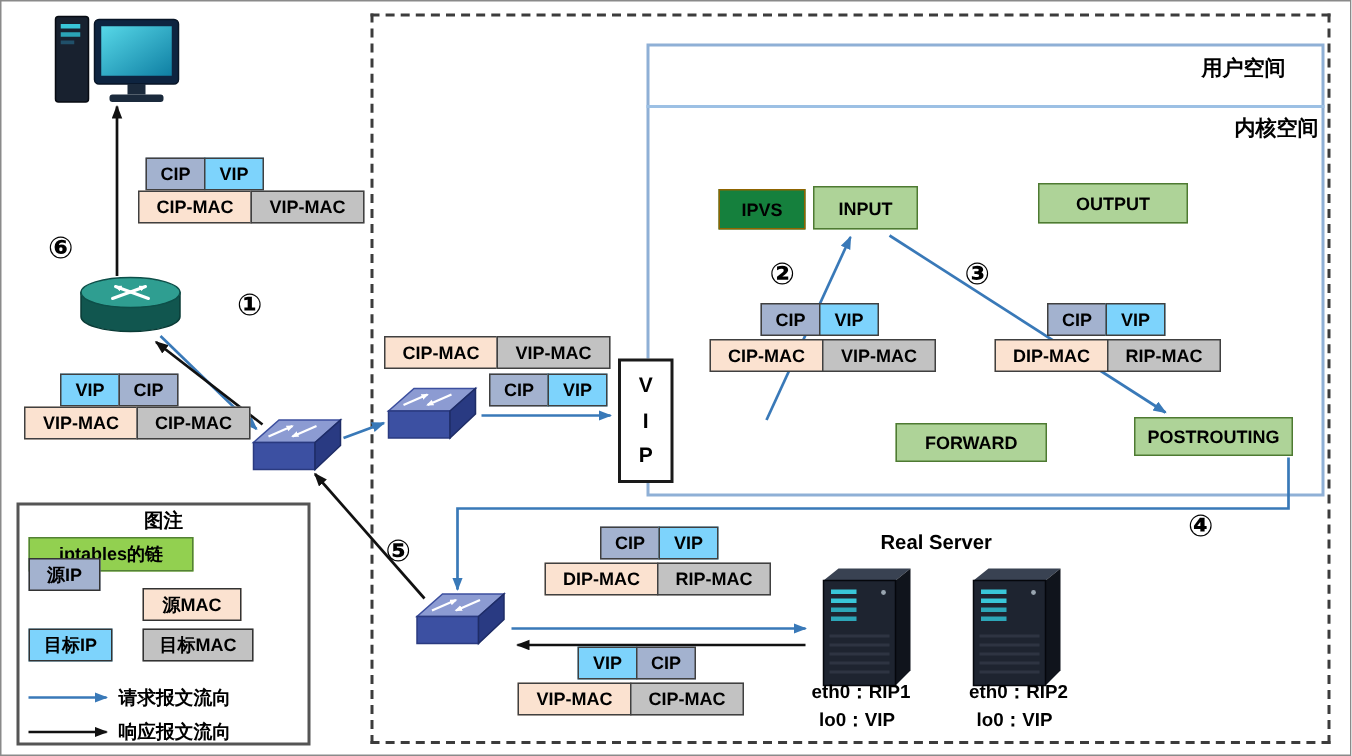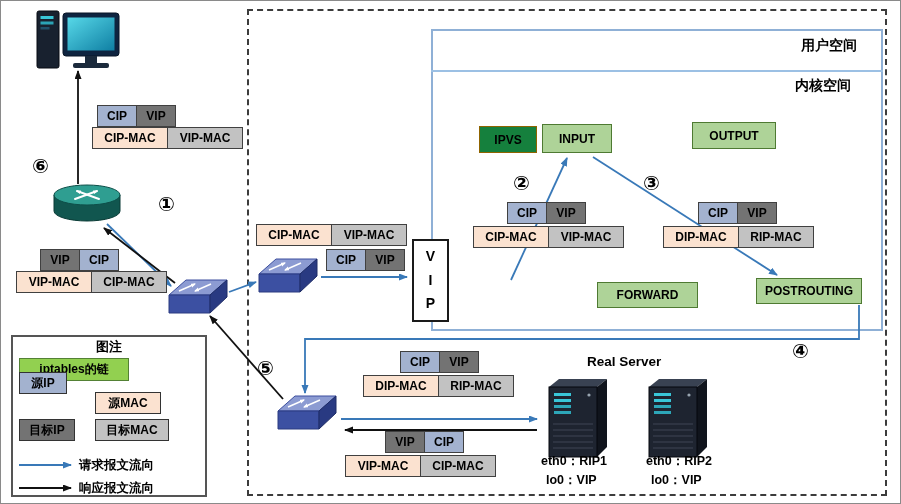--- a/index.html
+++ b/index.html
@@ -14,42 +14,42 @@
   .space-label{font-size:14px;z-index:1}
   .chain{display:flex;align-items:center;justify-content:center;background:#aed398;border:1px solid #4e7a32;font-size:12px;z-index:1}
   .ipvs{background:#15803d;border-color:#8f6400}
   .vip-box{left:411px;top:238px;width:37px;height:83px;background:#fff;border:2px solid #1a1a1a;z-index:3;display:flex;flex-direction:column;align-items:center;justify-content:center;font-size:14px;line-height:1.7}
   .prow{display:flex;z-index:3}
   .cell{display:flex;align-items:center;justify-content:center;height:22px;border:1px solid #404040;font-size:12px}
   .cell + .cell{margin-left:-1px}
   .ip-cell{width:40px}
   .mac-cell{width:76px}
   .c-blue{background:#a3b2cf}
-  .c-yellow{background:#737373}
+  .c-yellow{background:#7dd3fc}
   .c-peach{background:#fbe2d0}
   .c-gray{background:#c2c2c2}
   .step{font-size:20px;z-index:3;line-height:1}
   .rs-title{font-size:13.5px;z-index:3}
   .eth{font-size:12.5px;z-index:3}
   .legend{left:10px;top:334px;width:196px;height:162px;border:2px solid #555;background:#fff;z-index:1}
   .legend-title{left:10px;top:337px;width:196px;text-align:center;font-size:13px;z-index:2}
   .chip{display:flex;align-items:center;justify-content:center;border:1px solid #333;font-size:12px;z-index:2}
   .chip-green{background:#92d050;border-color:#538135}
   .flow-label{font-size:12.5px;z-index:2}
 </style>
 </head>
 <body>
 
 <div class="canvas">
 
   <div class="abs dashed-box"></div>
   <div class="abs director-box"></div>
   <div class="abs director-divider"></div>
   <div class="abs space-label" style="left:800px;top:36px">用户空间</div>
-  <div class="abs space-label" style="left:794px;top:76px">内核空间</div>
+  <div class="abs space-label" style="left:822px;top:76px">内核空间</div>
 
   <svg class="abs layer" width="901" height="504" viewBox="0 0 901 504" xmlns="http://www.w3.org/2000/svg" xmlns:xlink="http://www.w3.org/1999/xlink">
     <defs>
       <marker id="mb" markerWidth="10" markerHeight="8" refX="8" refY="3.5" orient="auto" markerUnits="userSpaceOnUse">
         <path d="M0,0 L9,3.5 L0,7 Z" fill="#3979b8"></path>
       </marker>
       <marker id="mk" markerWidth="10" markerHeight="8" refX="8" refY="3.5" orient="auto" markerUnits="userSpaceOnUse">
         <path d="M0,0 L9,3.5 L0,7 Z" fill="#111111"></path>
       </marker>
       <marker id="mw" markerWidth="6" markerHeight="6" refX="4" refY="2" orient="auto" markerUnits="userSpaceOnUse">
@@ -127,21 +127,21 @@
     <use href="#switch-shape" xlink:href="#switch-shape" transform="translate(168,279)"></use>
     <use href="#switch-shape" xlink:href="#switch-shape" transform="translate(258,258)"></use>
     <use href="#switch-shape" xlink:href="#switch-shape" transform="translate(277,395)"></use>
 
     <use href="#server-shape" xlink:href="#server-shape" transform="translate(546,378)"></use>
     <use href="#server-shape" xlink:href="#server-shape" transform="translate(646,378)"></use>
   </svg>
 
   <div class="abs chain ipvs" style="left:478px;top:125px;width:58px;height:27px">IPVS</div>
   <div class="abs chain" style="left:541px;top:123px;width:70px;height:29px">INPUT</div>
-  <div class="abs chain" style="left:691px;top:121px;width:84px;height:27px">OUTPUT</div>
+  <div class="abs chain" style="left:691px;top:121px;width:100px;height:27px">OUTPUT</div>
   <div class="abs chain" style="left:596px;top:281px;width:101px;height:26px">FORWARD</div>
   <div class="abs chain" style="left:755px;top:277px;width:106px;height:26px">POSTROUTING</div>
 
   <div class="abs vip-box">
     <div>V</div>
     <div>I</div>
     <div>P</div>
   </div>
 
   <div class="abs prow" style="left:96px;top:104px">

